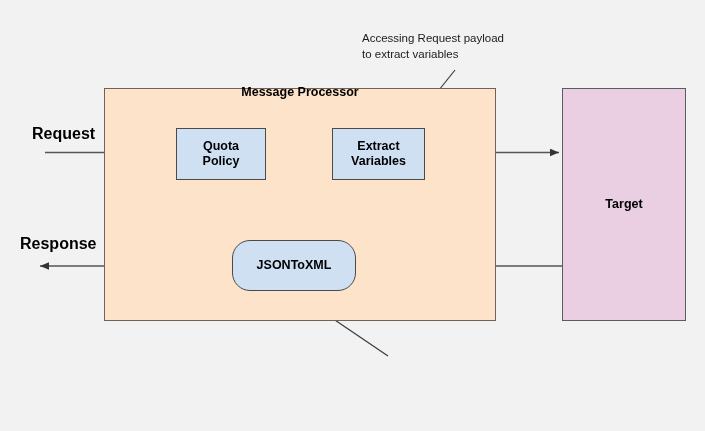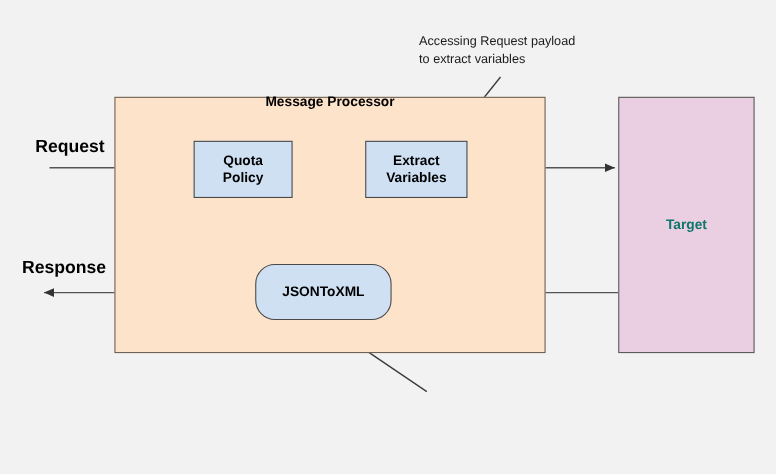--- a/index.html
+++ b/index.html
@@ -51,21 +51,21 @@
   .jsontoxml-box { left: 232px; top: 240px; width: 124px; height: 51px; border-radius: 18px; }
   .target-box {
     left: 562px;
     top: 88px;
     width: 124px;
     height: 233px;
     background: #e9cfe1;
     border: 1.6px solid #5c5c5c;
     font-size: 12.5px;
     font-weight: bold;
-    color: #0f766e;
+    color: #000000;
   }
   .mp-title {
     position: absolute;
     left: 104px;
     top: 85px;
     width: 392px;
     text-align: center;
     font-size: 12.5px;
     font-weight: bold;
     color: #000;
@@ -78,21 +78,20 @@
     white-space: nowrap;
   }
   .label-request { left: 32px; top: 125px; }
   .label-response { left: 20px; top: 235px; }
   .note {
     position: absolute;
     font-size: 11.5px;
     color: #1a1a1a;
     line-height: 1.42;
     white-space: pre-line;
-    margin-left: 19px;
   }
   .note-request { left: 362px; top: 30px; }
   .note-response { left: 362px; top: 360px; }
 </style>
 </head>
 <body>
 
 <div id="canvas">
 
   <svg id="svg-layer" viewBox="0 0 705 431" xmlns="http://www.w3.org/2000/svg">

